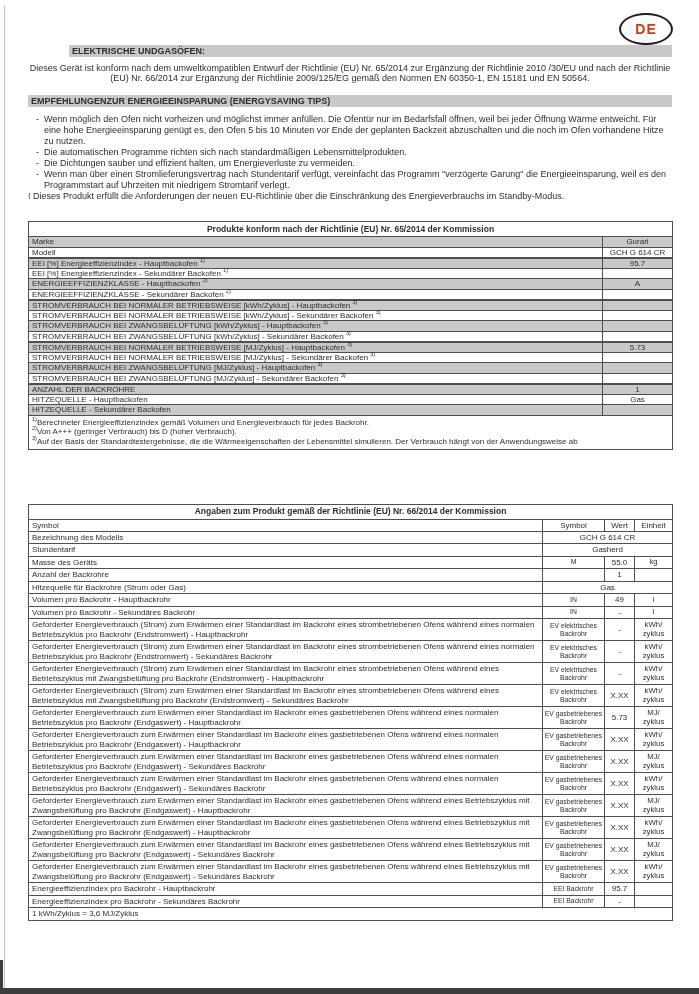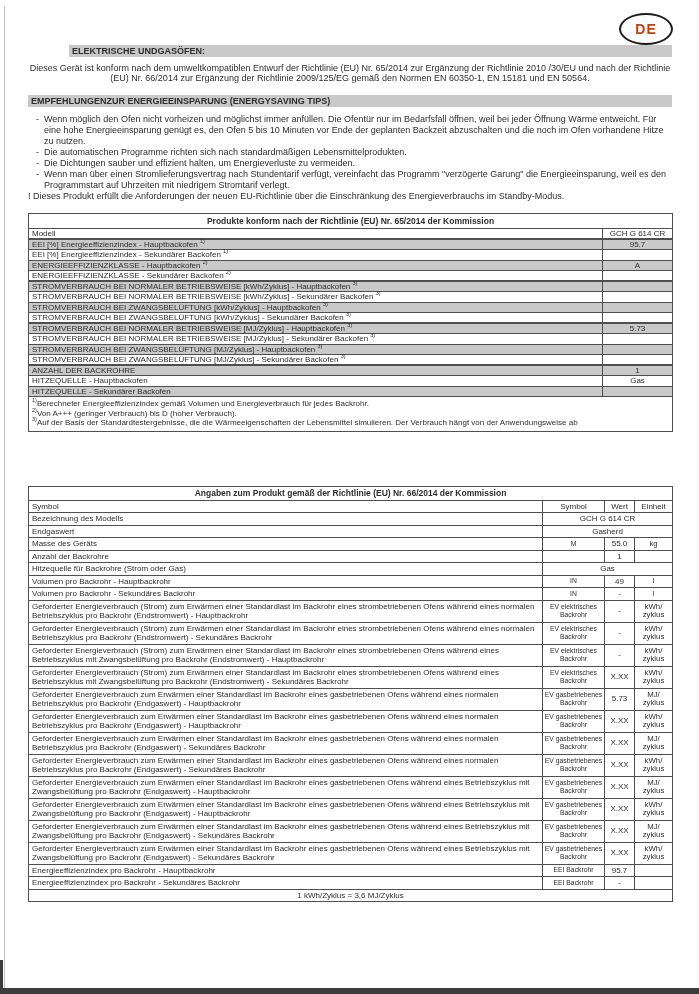--- a/index.html
+++ b/index.html
@@ -30,42 +30,42 @@
   .tip-dash { width: 16px; padding-left: 8px; flex: none; }
   .tip-text { flex: 1; }
   .standby-note { font-size: 9px; line-height: 11px; }
 
   table { border-collapse: collapse; table-layout: fixed; width: 644px; }
   td, th { border: 1px solid #4f4f4f; vertical-align: middle; }
   sup { font-size: 5.5px; vertical-align: super; line-height: 0; }
   .gray { background: #c9c9c9; }
 
   
-  .table1 { margin-top: 11px; font-size: 8px; }
+  .table1 { margin-top: 19px; font-size: 8px; }
   .table1 .t-title { font-weight: bold; font-size: 8.5px; text-align: center;
                      padding: 2px 3px; background: #ffffff; }
   .table1 td.label { padding: 0 3px; height: 10.5px; line-height: 9px; }
   .table1 td.value { padding: 0 3px; text-align: center; line-height: 9px; }
   .table1 tr.group-start td { border-top: 2px solid #4f4f4f; }
   .table1 .footnote-cell { padding: 2px 3px 3px 3px; background: #ffffff; }
   .fn-line { font-size: 8px; line-height: 9.5px; }
 
   
   .table2 { margin-top: 54px; font-size: 8px; }
   .table2 .t-title { font-weight: bold; font-size: 8.5px; text-align: center;
                      padding: 2px 10px; }
   .table2 th { font-weight: normal; font-size: 8px; padding: 1px 3px; height: 12px; }
   .table2 th.left { text-align: left; }
   .table2 td { padding: 1px 3px; line-height: 9.5px; }
   .table2 td.desc { text-align: left; height: 11px; }
   .table2 td.sym { font-size: 6.8px; text-align: center; line-height: 8px; padding: 1px 1px; }
   .table2 td.wert { text-align: center; }
   .table2 td.unit { text-align: center; font-size: 7.8px; line-height: 8.5px; padding: 1px 1px; }
   .table2 td.span-val { text-align: center; }
-  .table2 td.note { text-align: center; height: 12px; }
+  .table2 td.note { text-align: left; height: 12px; }
 </style>
 </head>
 <body>
 
 <div class="page-edge-left"></div>
 
 <div class="de-badge">
   <span>DE</span>
 </div>
 
@@ -102,20 +102,24 @@
     <colgroup>
         <col style="width:574px">
         <col style="width:70px">
       </colgroup>
     <thead>
       <tr>
         <td class="t-title" colspan="2">Produkte konform nach der Richtlinie (EU) Nr. 65/2014 der Kommission</td>
       </tr>
     </thead>
     <tbody>
+        <tr class="gray">
+          <td class="label">Marke</td>
+          <td class="value">Gurari</td>
+        </tr>
         <tr>
           <td class="label">Modell</td>
           <td class="value">GCH G 614 CR</td>
         </tr>
         <tr class="gray group-start">
           <td class="label">EEI [%] Energieeffizienzindex - Hauptbackofen <sup>1)</sup></td>
           <td class="value">95.7</td>
         </tr>
         <tr>
           <td class="label">EEI [%] Energieeffizienzindex - Sekundärer Backofen <sup>1)</sup></td>
@@ -202,21 +206,21 @@
         <th>Wert</th>
         <th>Einheit</th>
       </tr>
     </thead>
     <tbody>
         <tr>
           <td class="desc">Bezeichnung des Modells</td>
           <td class="span-val" colspan="3">GCH G 614 CR</td>
         </tr>
         <tr>
-          <td class="desc">Endgaswert</td>
+          <td class="desc">Stundentarif</td>
           <td class="span-val" colspan="3">Gasherd</td>
         </tr>
         <tr>
           <td class="desc">Masse des Geräts</td>
           <td class="sym">M</td>
           <td class="wert">55.0</td>
           <td class="unit">kg</td>
         </tr>
         <tr>
           <td class="desc">Anzahl der Backrohre</td>

